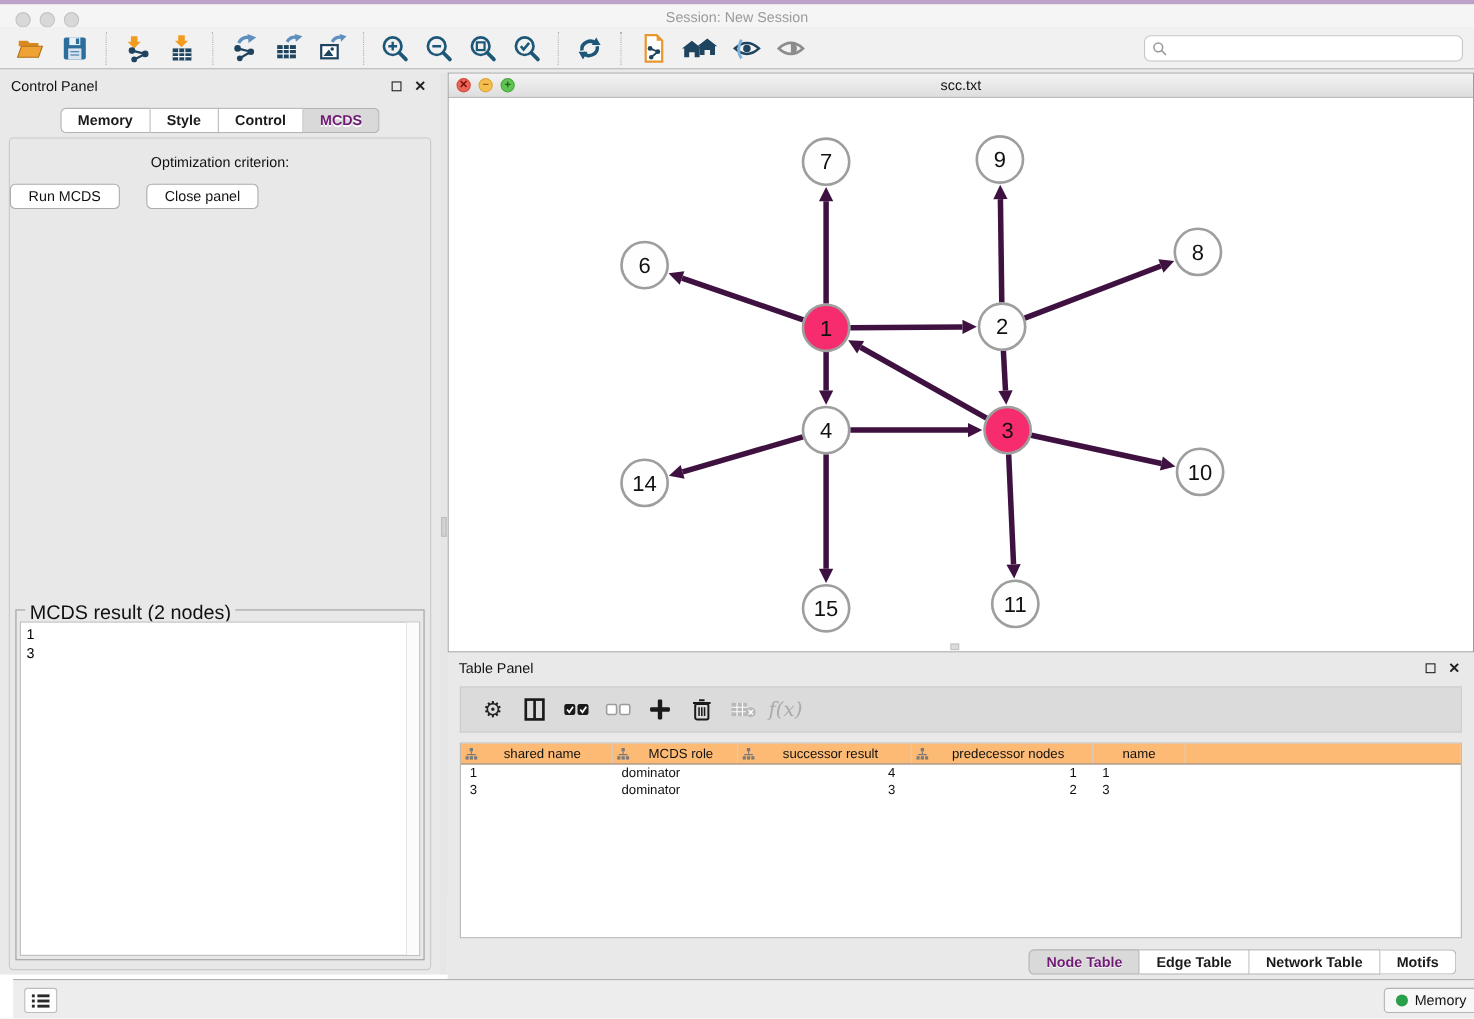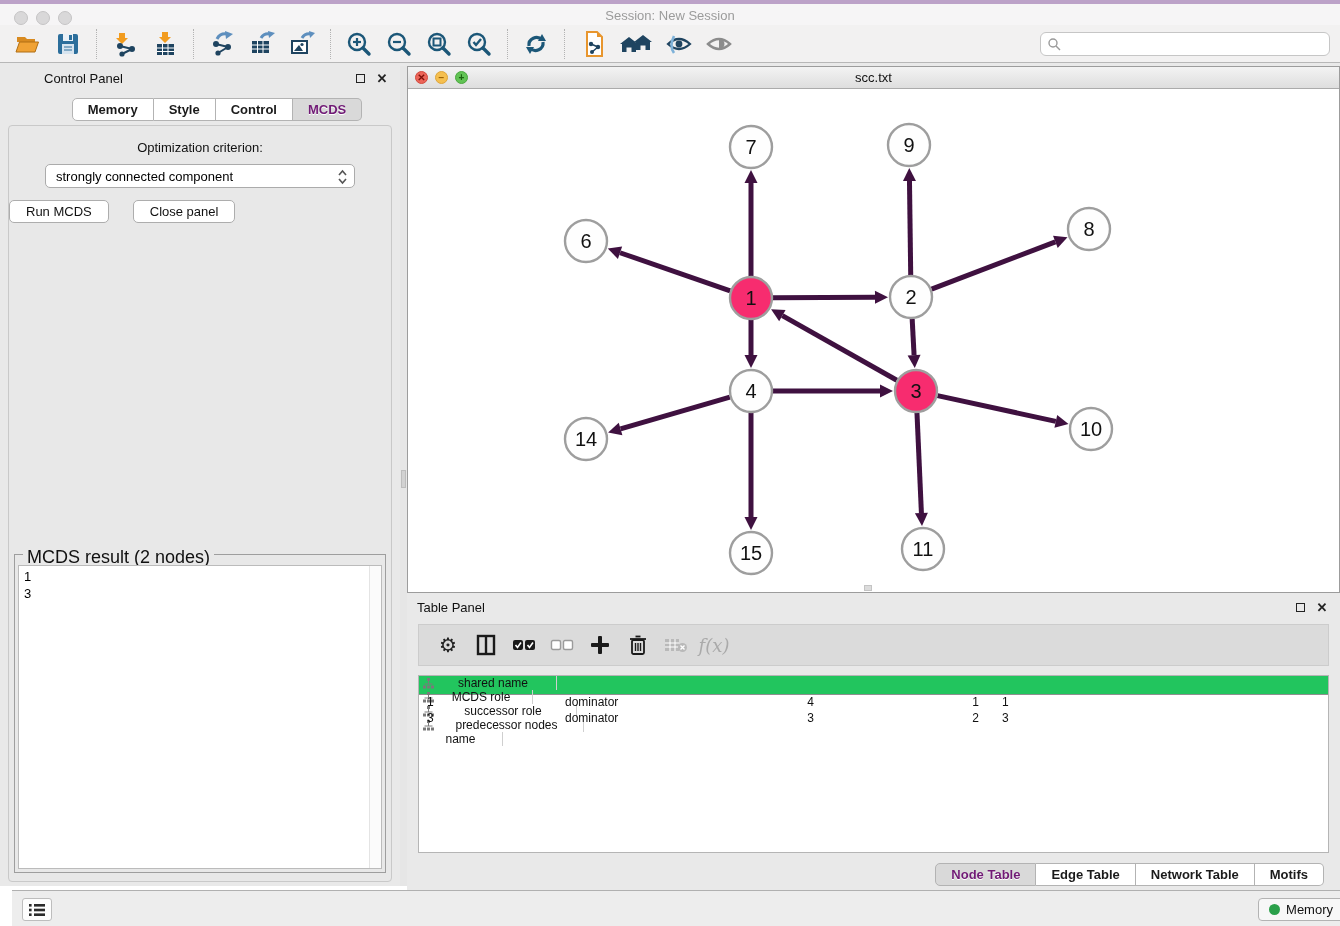--- a/index.html
+++ b/index.html
@@ -11,21 +11,21 @@
   .titlebar { position:absolute; left:0; top:4px; width:100%; height:21px; background:#F6F5F6; }
   .tl-dot { position:absolute; top:7px; width:14px; height:14px; border-radius:50%; background:#D9D8D9; border:1px solid #C5C4C5; }
   .win-title { position:absolute; left:0; right:0; top:4px; text-align:center; font-size:13px; color:#9B9B9B; }
   .toolbar { position:absolute; left:0; top:25px; width:100%; height:38px; background:#F2F1F1; border-bottom:1px solid #B7B7B7; display:flex; align-items:center; padding-left:8px; }
   .tb-icon { width:32px; height:32px; display:flex; align-items:center; justify-content:center; margin:0 4px; }
   .tb-sep { width:1px; height:30px; border-left:1px dotted #B3B3B3; margin:0 8px; }
   .search-wrap { position:absolute; right:10px; top:32px; width:290px; height:24px; background:#fff; border:1px solid #C6C6C6; border-radius:6px; display:flex; align-items:center; padding-left:6px; }
   .search-wrap input { border:none; outline:none; flex:1; font-size:12px; background:transparent; }
 
   
-  .control-panel { position:absolute; left:0; top:66px; width:400px; height:820px; background:#E9E9E9;padding-left:34px; }
+  .control-panel { position:absolute; left:0; top:66px; width:400px; height:820px; background:#E9E9E9; }
   .panel-head { display:flex; align-items:center; height:24px; padding:0 10px; font-size:13px; color:#111; }
   .panel-head .spacer { flex:1; }
   .win-btn { width:16px; height:16px; display:flex; align-items:center; justify-content:center; margin-left:6px; cursor:default; }
   .maxi-glyph { width:9px; height:9px; border:1.5px solid #222; }
   .close-glyph { font-size:13px; font-weight:bold; color:#222; line-height:1; }
   .seg-tabs { display:flex; justify-content:center; margin-top:8px; }
   .seg-tab { font-size:13px; font-weight:bold; padding:3px 15px; background:#fff; border:1px solid #B3B3B3; border-left:none; color:#1a1a1a; }
   .seg-tab:first-child { border-left:1px solid #B3B3B3; border-radius:5px 0 0 5px; }
   .seg-tab:last-child { border-radius:0 5px 5px 0; }
   .seg-tab.active { background:#D9D9D9; color:#701a75; text-shadow:0 1px 0 #fff; }
@@ -54,21 +54,21 @@
   .graph-area { position:relative; width:931px; height:503px; background:#fff; }
   .graph-grip { position:absolute; left:456px; bottom:1px; width:8px; height:6px; background:#DCDCDC; border:1px solid #C4C4C4; }
 
   
   .table-panel { position:absolute; left:407px; top:595px; width:933px; height:295px; background:#E9E9E9; }
   .tp-toolbar { position:absolute; left:11px; right:11px; top:29px; height:42px; background:#DBDBDB; border:1px solid #CCC; display:flex; align-items:center; padding-left:14px; }
   .tp-icon { width:30px; height:30px; display:flex; align-items:center; justify-content:center; margin-right:8px; }
   .gear-glyph { font-size:20px; color:#222; }
   .fx-glyph { font-family:"DejaVu Serif",serif; font-style:italic; font-size:18px; color:#AAA; }
   .data-table { position:absolute; left:11px; right:11px; top:80px; height:178px; background:#fff; border:1px solid #B5B5B5; font-size:12px; }
-  .thead { display:flex; height:19px; background:#22c55e; border-bottom:1px solid #8F8F8F;flex-direction:column; }
+  .thead { display:flex; height:19px; background:#fdba74; border-bottom:1px solid #8F8F8F; }
   .th { display:flex; align-items:center; border-right:1px solid #CFCFCF; padding:0 4px; }
   .th .hlabel { flex:1; text-align:center; color:#111; }
   .trow { display:flex; height:16px; }
   .td { padding:0 8px; color:#111; overflow:hidden; white-space:nowrap; }
   .c0 { width:138px; } .c1 { width:114px; } .c2 { width:158px; } .c3 { width:165px; } .c4 { width:84px; }
   .ra { text-align:right; padding-right:15px; }
   .tp-tabs { position:absolute; left:0; right:16px; top:268px; display:flex; justify-content:flex-end; }
 
   
   .statusbar { position:absolute; left:12px; top:890px; width:100%; height:36px; background:#EDEDED; border-top:1px solid #B0B0B0; }
@@ -253,29 +253,20 @@
     </div>
     <div class="seg-tabs">
       <span class="seg-tab">Memory</span>
       <span class="seg-tab">Style</span>
       <span class="seg-tab">Control</span>
       <span class="seg-tab active">MCDS</span>
     </div>
 
     <div class="mcds-body">
       <div class="opt-label">Optimization criterion:</div>
-      <div class="dropdown">
-        <span>strongly connected component</span>
-        <span class="dd-arrows">
-          <svg width="11" height="16" viewBox="0 0 11 16">
-              <polyline points="2,6 5.5,2 9,6" fill="none" stroke="#555" stroke-width="1.6"></polyline>
-              <polyline points="2,10 5.5,14 9,10" fill="none" stroke="#555" stroke-width="1.6"></polyline>
-            </svg>
-        </span>
-      </div>
       <div class="btn-row">
         <button class="push-btn">Run MCDS</button>
         <button class="push-btn">Close panel</button>
       </div>
 
       <div class="result-box">
         <span class="result-title">MCDS result (2 nodes)</span>
         <div class="result-area">
           <div>1</div>
           <div>3</div>
@@ -497,21 +488,21 @@
         </span>
         <span class="th c2">
           <svg width="11" height="11" viewBox="0 0 11 11">
               <rect x="4" y="0" width="3" height="3" fill="#7A7A7A"></rect>
               <line x1="5.5" y1="3" x2="5.5" y2="6" stroke="#7A7A7A"></line>
               <line x1="1.5" y1="6" x2="9.5" y2="6" stroke="#7A7A7A"></line>
               <rect x="0" y="7.5" width="3" height="3" fill="#7A7A7A"></rect>
               <rect x="4" y="7.5" width="3" height="3" fill="#7A7A7A"></rect>
               <rect x="8" y="7.5" width="3" height="3" fill="#7A7A7A"></rect>
             </svg>
-          <span class="hlabel">successor role</span>
+          <span class="hlabel">successor result</span>
         </span>
         <span class="th c3">
           <svg width="11" height="11" viewBox="0 0 11 11">
               <rect x="4" y="0" width="3" height="3" fill="#7A7A7A"></rect>
               <line x1="5.5" y1="3" x2="5.5" y2="6" stroke="#7A7A7A"></line>
               <line x1="1.5" y1="6" x2="9.5" y2="6" stroke="#7A7A7A"></line>
               <rect x="0" y="7.5" width="3" height="3" fill="#7A7A7A"></rect>
               <rect x="4" y="7.5" width="3" height="3" fill="#7A7A7A"></rect>
               <rect x="8" y="7.5" width="3" height="3" fill="#7A7A7A"></rect>
             </svg>

